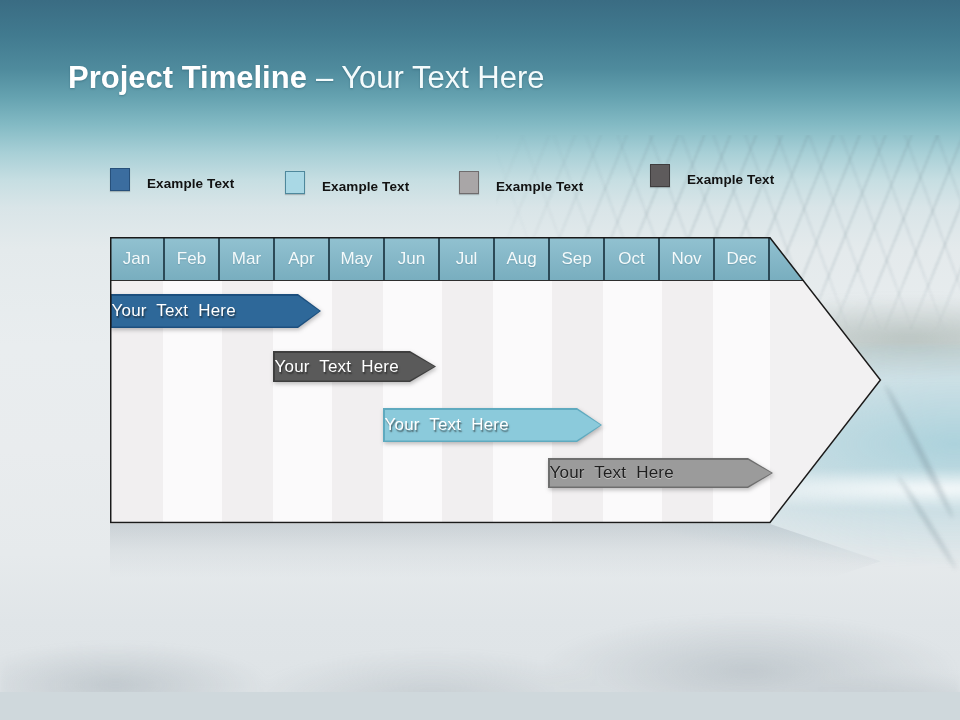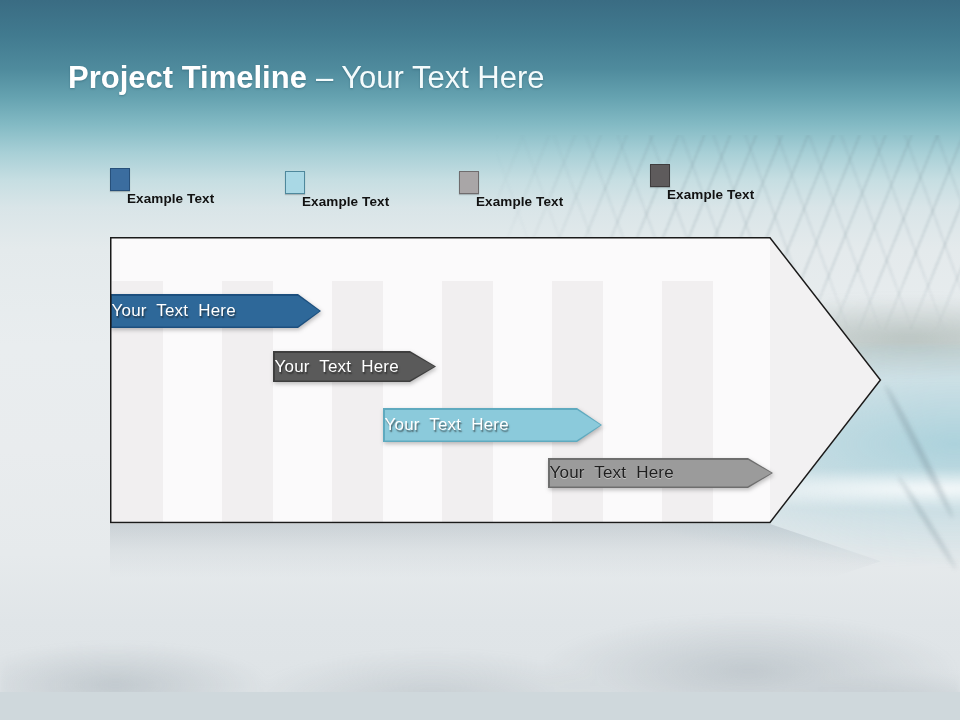--- a/index.html
+++ b/index.html
@@ -36,21 +36,21 @@
   .streak.s1{right:-18px;top:448px;width:150px;height:7px;transform:rotate(63deg);}
   .streak.s2{right:-6px;top:520px;width:110px;height:5px;transform:rotate(58deg);}
 
   
   .title{position:absolute;left:68px;top:60px;font-size:31px;color:#FFFFFF;
          text-shadow:0 1px 2px rgba(0,40,60,.25);white-space:nowrap;}
   .title .t-bold{font-weight:700;}
   .title .t-rest{font-weight:400;margin-left:9px;color:#F4FBFC;}
 
   
-  .legend-item{position:absolute;display:flex;align-items:flex-start;flex-direction:column;}
+  .legend-item{position:absolute;display:flex;align-items:flex-end;}
   .legend-item.li-1{left:110px;top:168px;}
   .legend-item.li-2{left:285px;top:171px;}
   .legend-item.li-3{left:459px;top:171px;}
   .legend-item.li-4{left:650px;top:164px;}
   .swatch{width:20px;height:23px;border:1.5px solid #333;box-sizing:border-box;
           box-shadow:0 1px 1px rgba(0,0,0,.2);}
   .legend-label{margin-left:17px;font-size:13.5px;font-weight:700;color:#121212;
                 letter-spacing:.1px;}
 
   
@@ -121,20 +121,34 @@
   <div class="tl">
     <div class="tl-triangle"></div>
     <div id="tl-body">
         <div class="stripe" style="left: 2px; background: rgb(241, 239, 240);"></div>
         <div class="stripe" style="left: 112px; background: rgb(241, 239, 240);"></div>
         <div class="stripe" style="left: 222px; background: rgb(241, 239, 240);"></div>
         <div class="stripe" style="left: 332px; background: rgb(241, 239, 240);"></div>
         <div class="stripe" style="left: 442px; background: rgb(241, 239, 240);"></div>
         <div class="stripe" style="left: 552px; background: rgb(241, 239, 240);"></div>
       </div>
+    <div class="tl-header" id="tl-header" style="background-color: rgb(127, 183, 201);">
+        <div class="mcell" style="left: 0px;">Jan</div>
+        <div class="mcell" style="left: 55px;">Feb</div>
+        <div class="mcell" style="left: 110px;">Mar</div>
+        <div class="mcell" style="left: 165px;">Apr</div>
+        <div class="mcell" style="left: 220px;">May</div>
+        <div class="mcell" style="left: 275px;">Jun</div>
+        <div class="mcell" style="left: 330px;">Jul</div>
+        <div class="mcell" style="left: 385px;">Aug</div>
+        <div class="mcell" style="left: 440px;">Sep</div>
+        <div class="mcell" style="left: 495px;">Oct</div>
+        <div class="mcell" style="left: 550px;">Nov</div>
+        <div class="mcell" style="left: 605px;">Dec</div>
+      </div>
     <div id="tl-bars">
         <div class="bar-wrap" style="left: 0px; top: 57px; width: 211px; height: 34px;">
           <div class="bar-outer" style="background: rgb(28, 79, 126); clip-path: polygon(0px 0px, calc(100% - 23px) 0px, 100% 50%, calc(100% - 23px) 100%, 0px 100%);">
             <div class="bar-inner" style="background: rgb(46, 104, 153); clip-path: polygon(0px 0px, calc(100% - 22px) 0px, 100% 50%, calc(100% - 22px) 100%, 0px 100%); padding-right: 23px;">
               <span class="bar-label" style="color: rgb(255, 255, 255); text-shadow: rgba(25, 25, 25, 0.6) 1px 1.5px 1.5px;">Your Text Here</span>
             </div>
           </div>
         </div>
         <div class="bar-wrap" style="left: 163px; top: 114px; width: 163px; height: 31px;">
           <div class="bar-outer" style="background: rgb(62, 62, 62); clip-path: polygon(0px 0px, calc(100% - 26px) 0px, 100% 50%, calc(100% - 26px) 100%, 0px 100%);">

